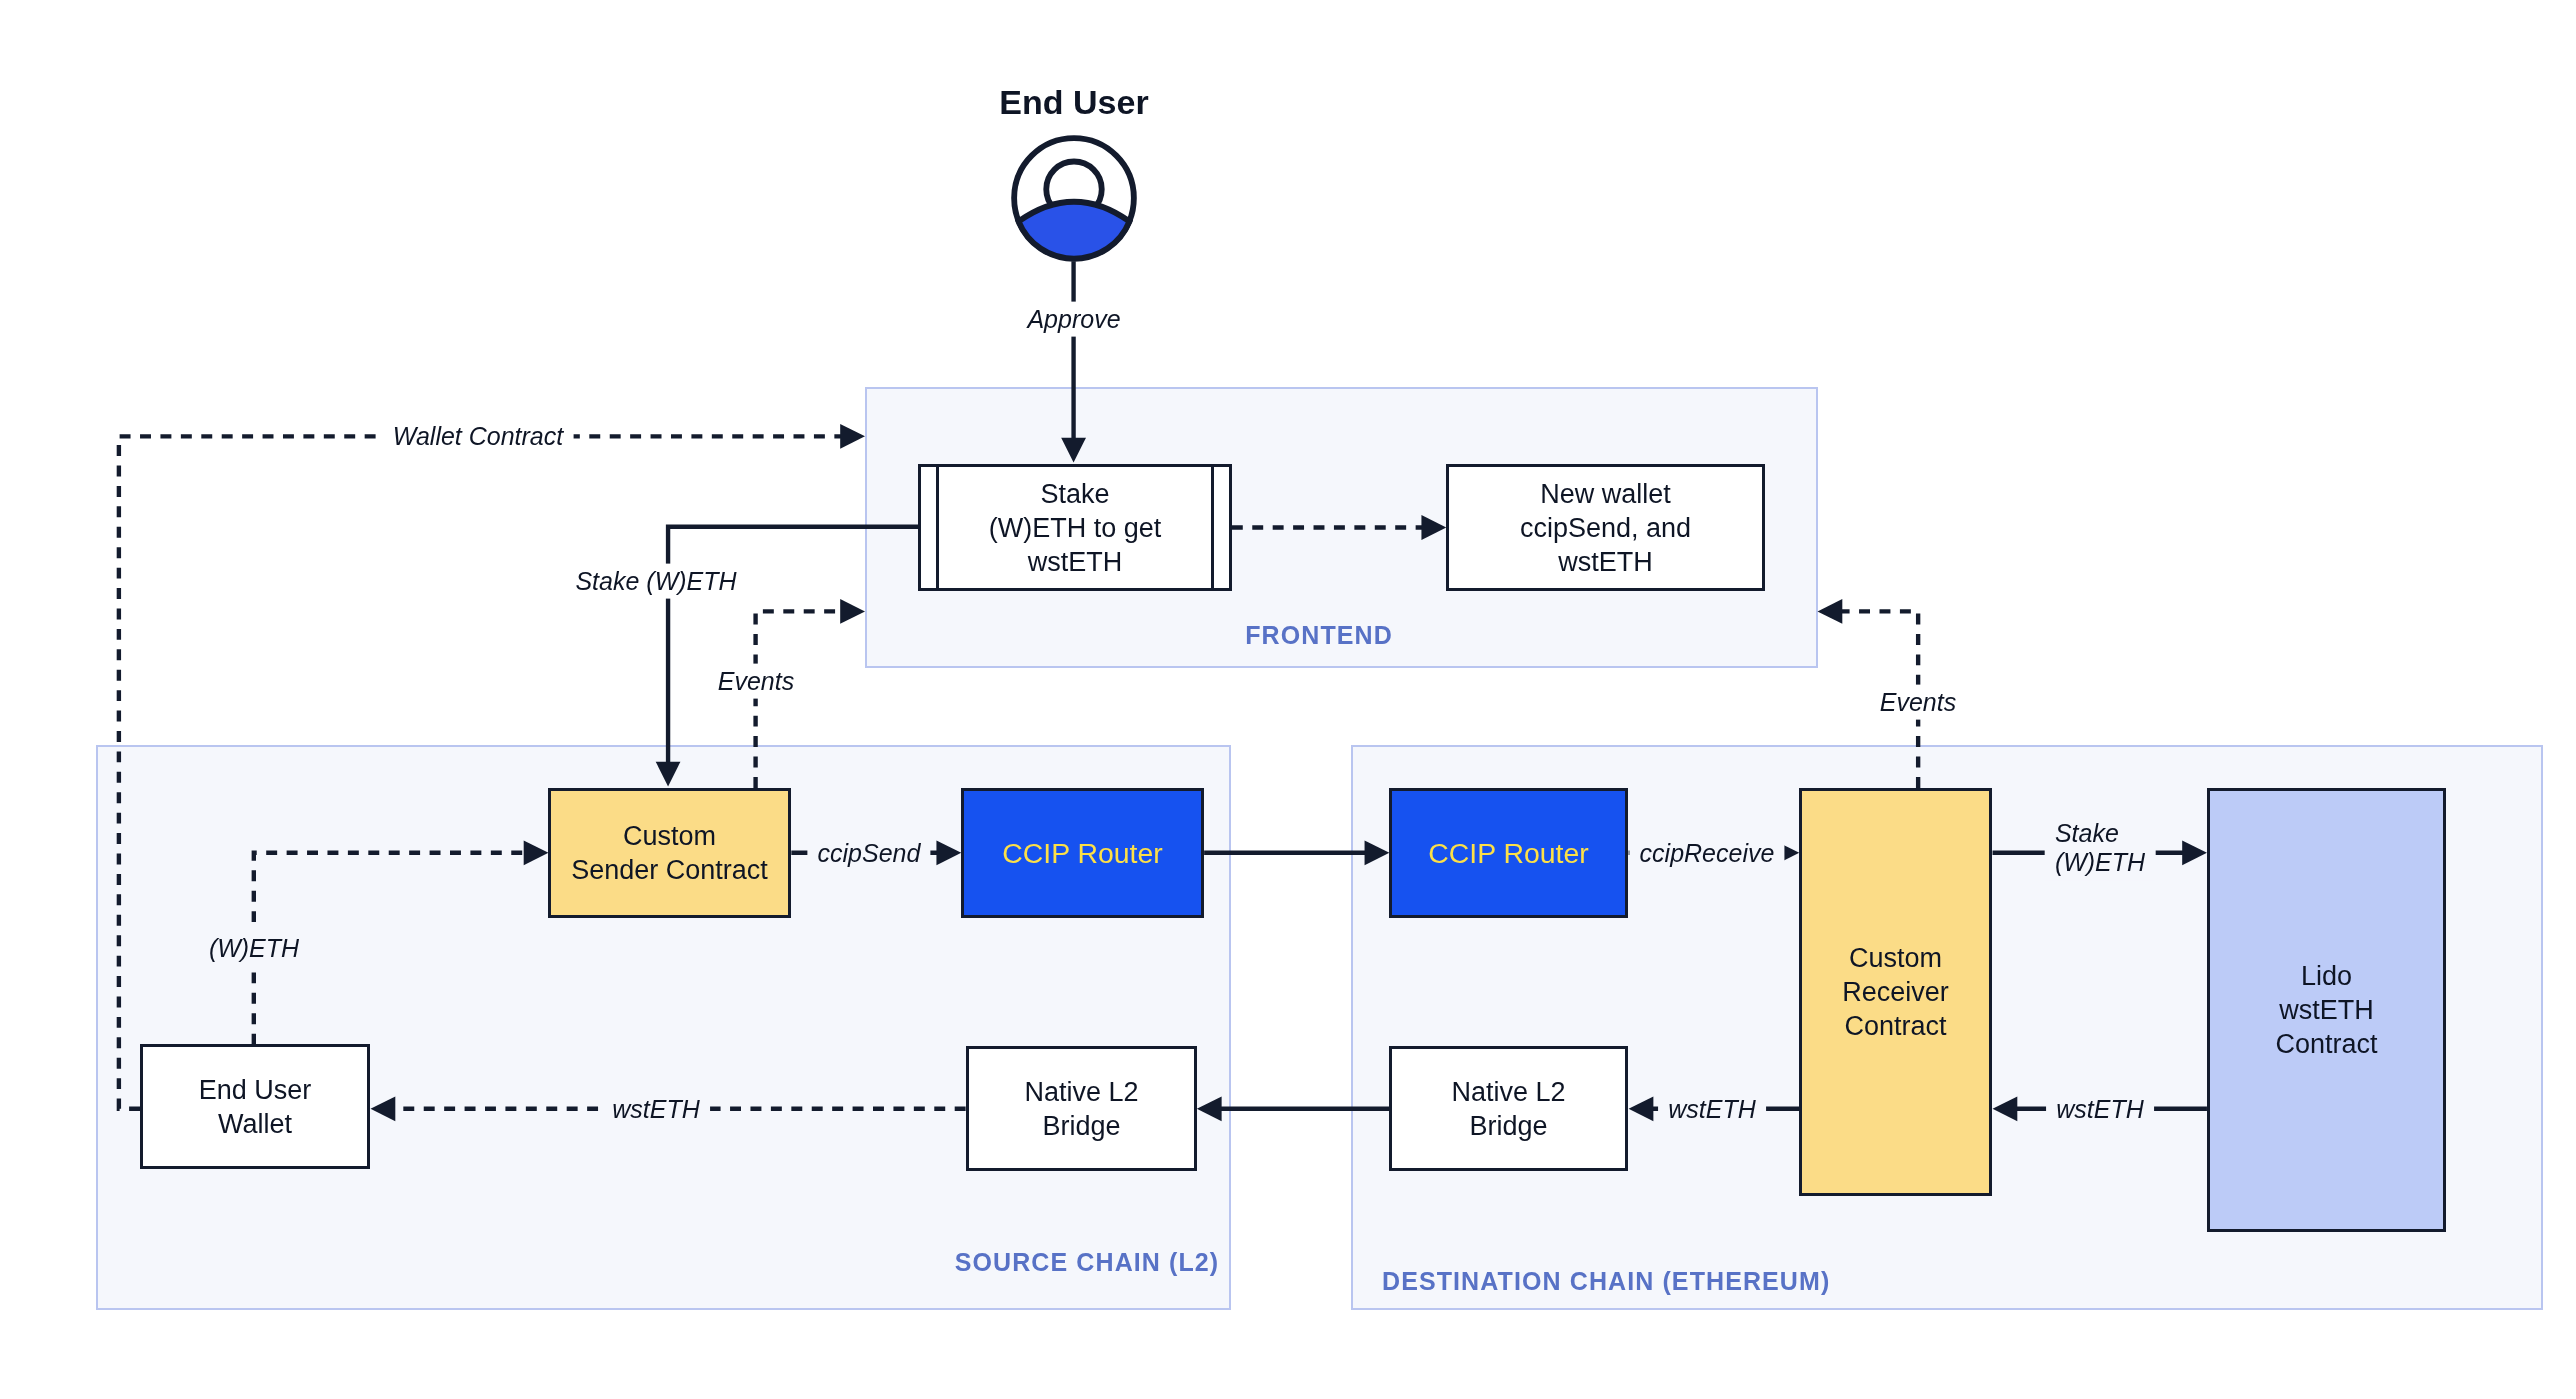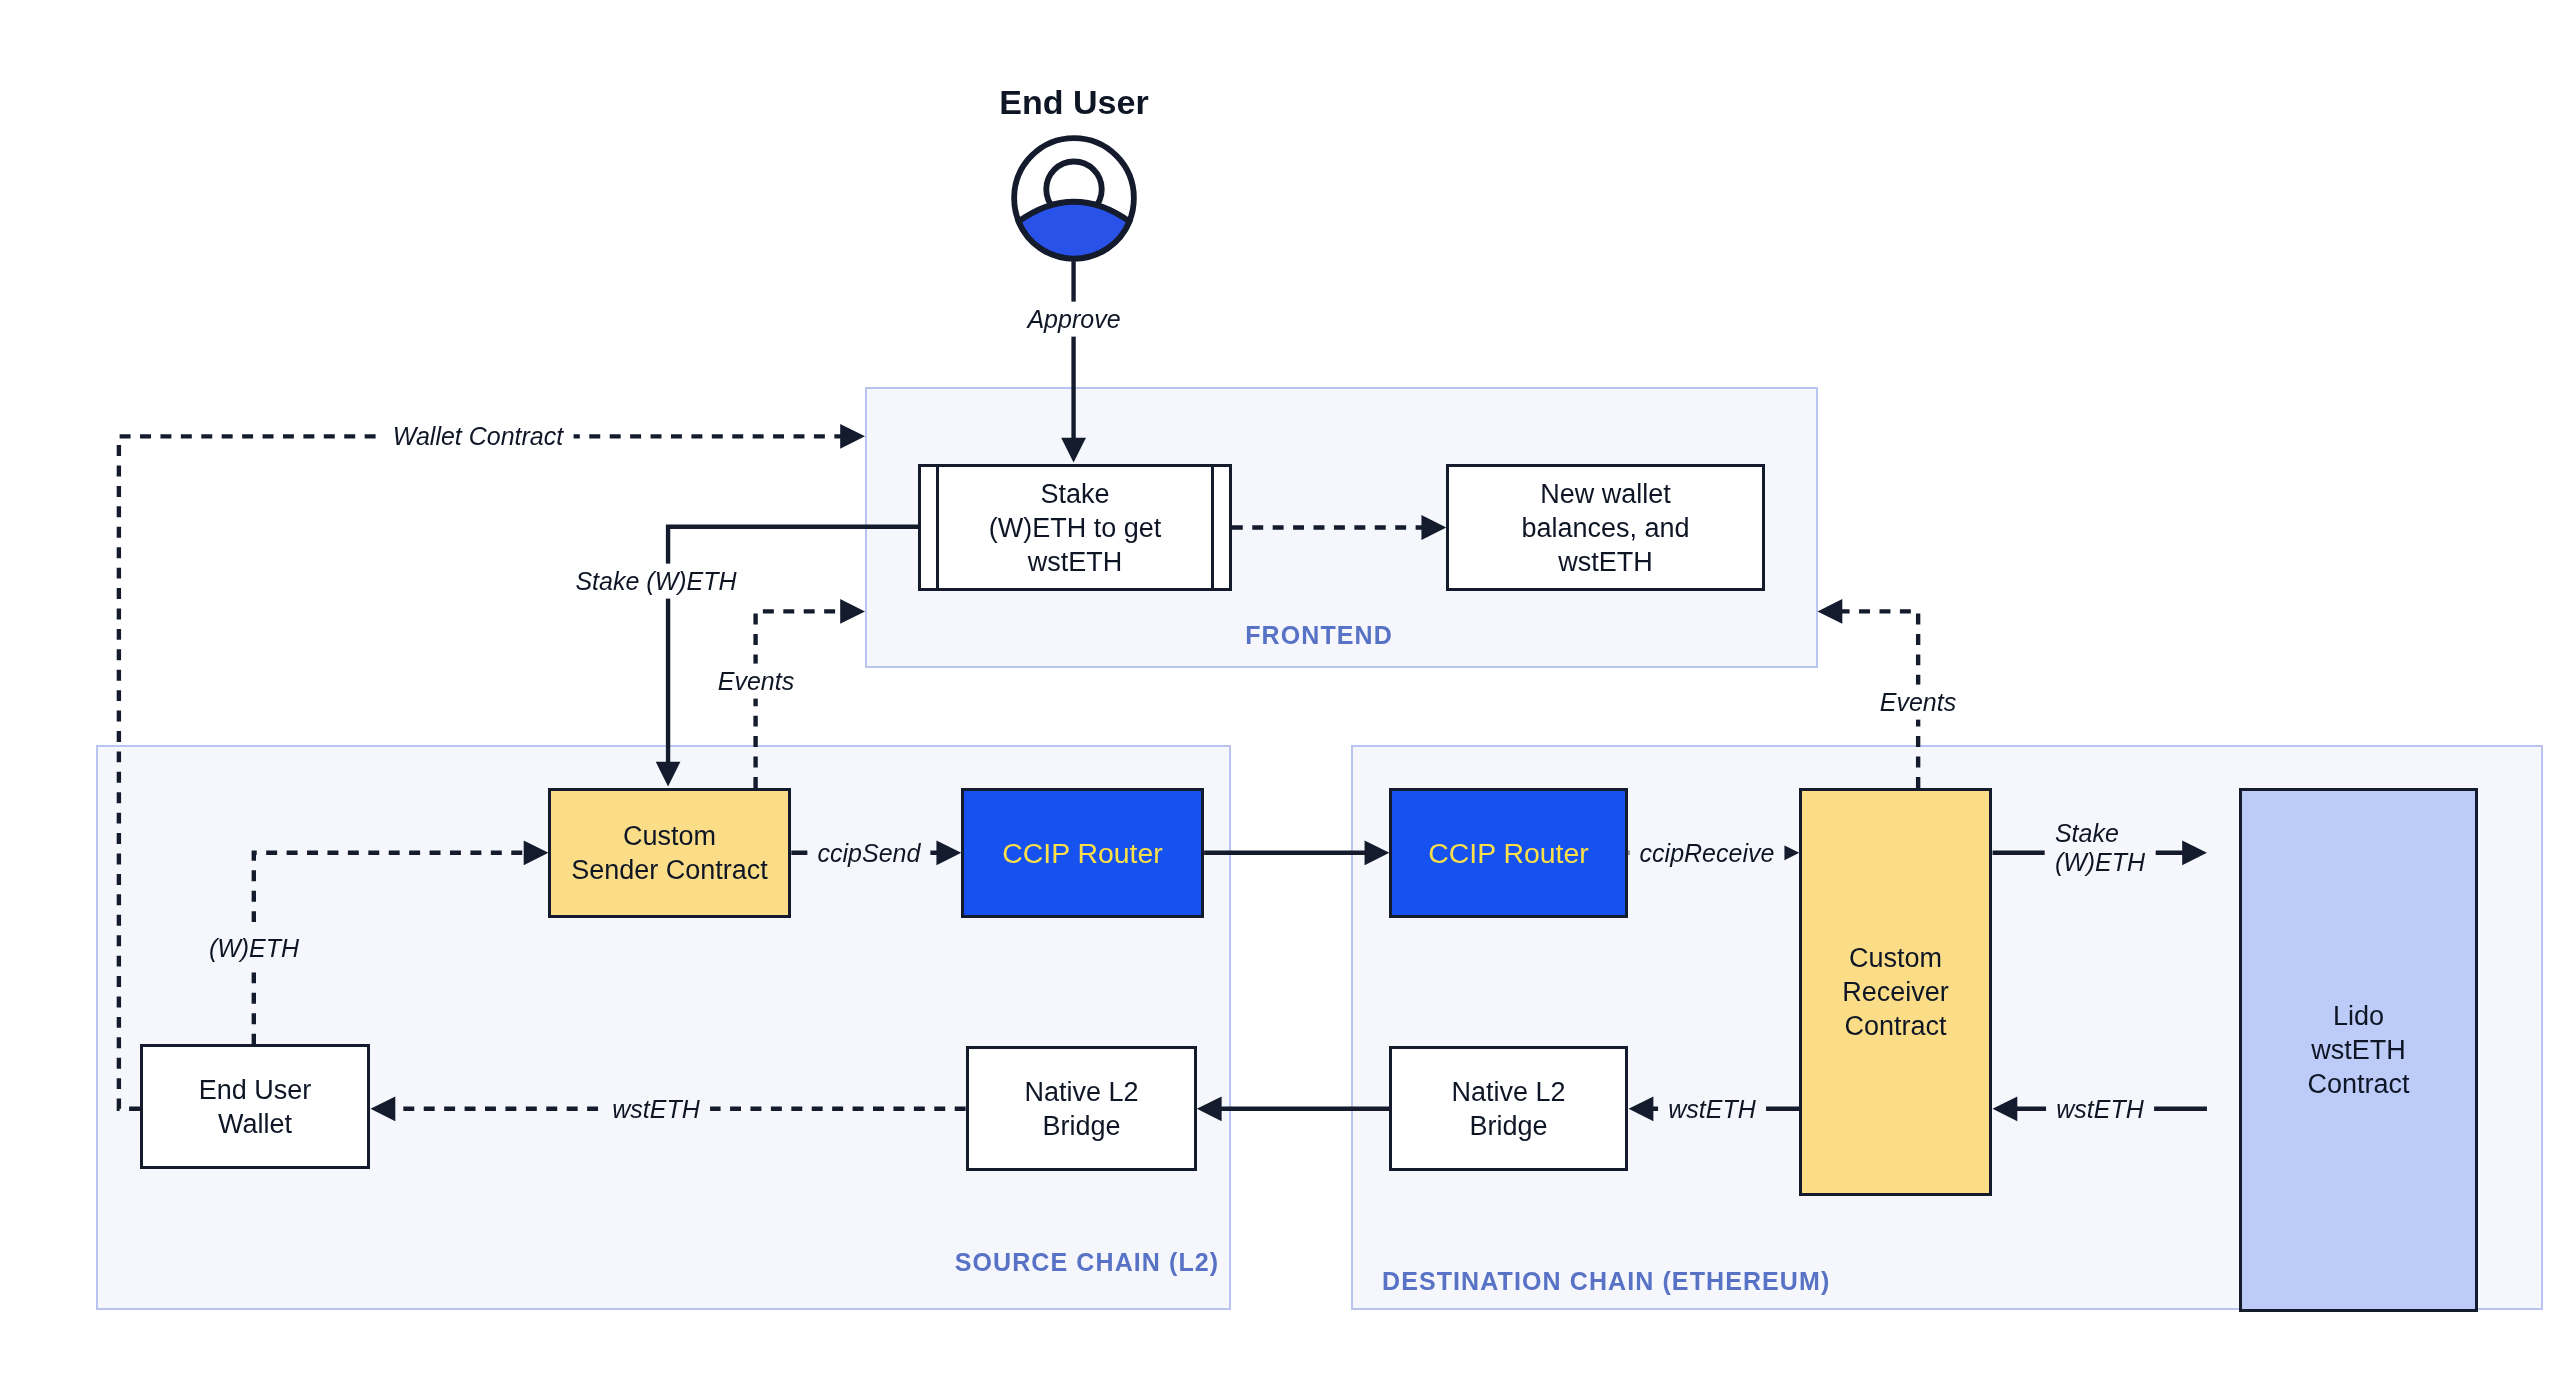--- a/index.html
+++ b/index.html
@@ -141,21 +141,21 @@
 
   <div class="node" style="left:918px;top:464px;width:314px;height:127px;">
     <div class="subbar l"></div>
     <div class="subbar r"></div>
     <span>Stake
 (W)ETH to get
 wstETH</span>
   </div>
   <div class="node" style="left:1446px;top:464px;width:319px;height:127px;">
     <span>New wallet
-balances, and
+ccipSend, and
 wstETH</span>
   </div>
   <div class="group-label" style="left:1319px;top:635px;transform:translate(-50%,-50%);">FRONTEND</div>
 
   <div class="node yellow" style="left:548px;top:788px;width:243px;height:130px;">
     <span>Custom
 Sender Contract</span>
   </div>
   <div class="node blue" style="left:961px;top:788px;width:243px;height:130px;">
     <span>CCIP Router</span>
@@ -171,21 +171,21 @@
   <div class="group-label" style="left:1087px;top:1262px;transform:translate(-50%,-50%);">SOURCE CHAIN (L2)</div>
 
   <div class="node blue" style="left:1389px;top:788px;width:239px;height:130px;">
     <span>CCIP Router</span>
   </div>
   <div class="node yellow" style="left:1799px;top:788px;width:193px;height:408px;">
     <span>Custom
 Receiver
 Contract</span>
   </div>
-  <div class="node lavender" style="left:2207px;top:788px;width:239px;height:524px;margin-left:32px;">
+  <div class="node lavender" style="left:2207px;top:788px;width:239px;height:444px;">
     <span>Lido
 wstETH
 Contract</span>
   </div>
   <div class="node" style="left:1389px;top:1046px;width:239px;height:125px;">
     <span>Native L2
 Bridge</span>
   </div>
   <div class="group-label" style="left:1382px;top:1267px;">DESTINATION CHAIN (ETHEREUM)</div>
 

